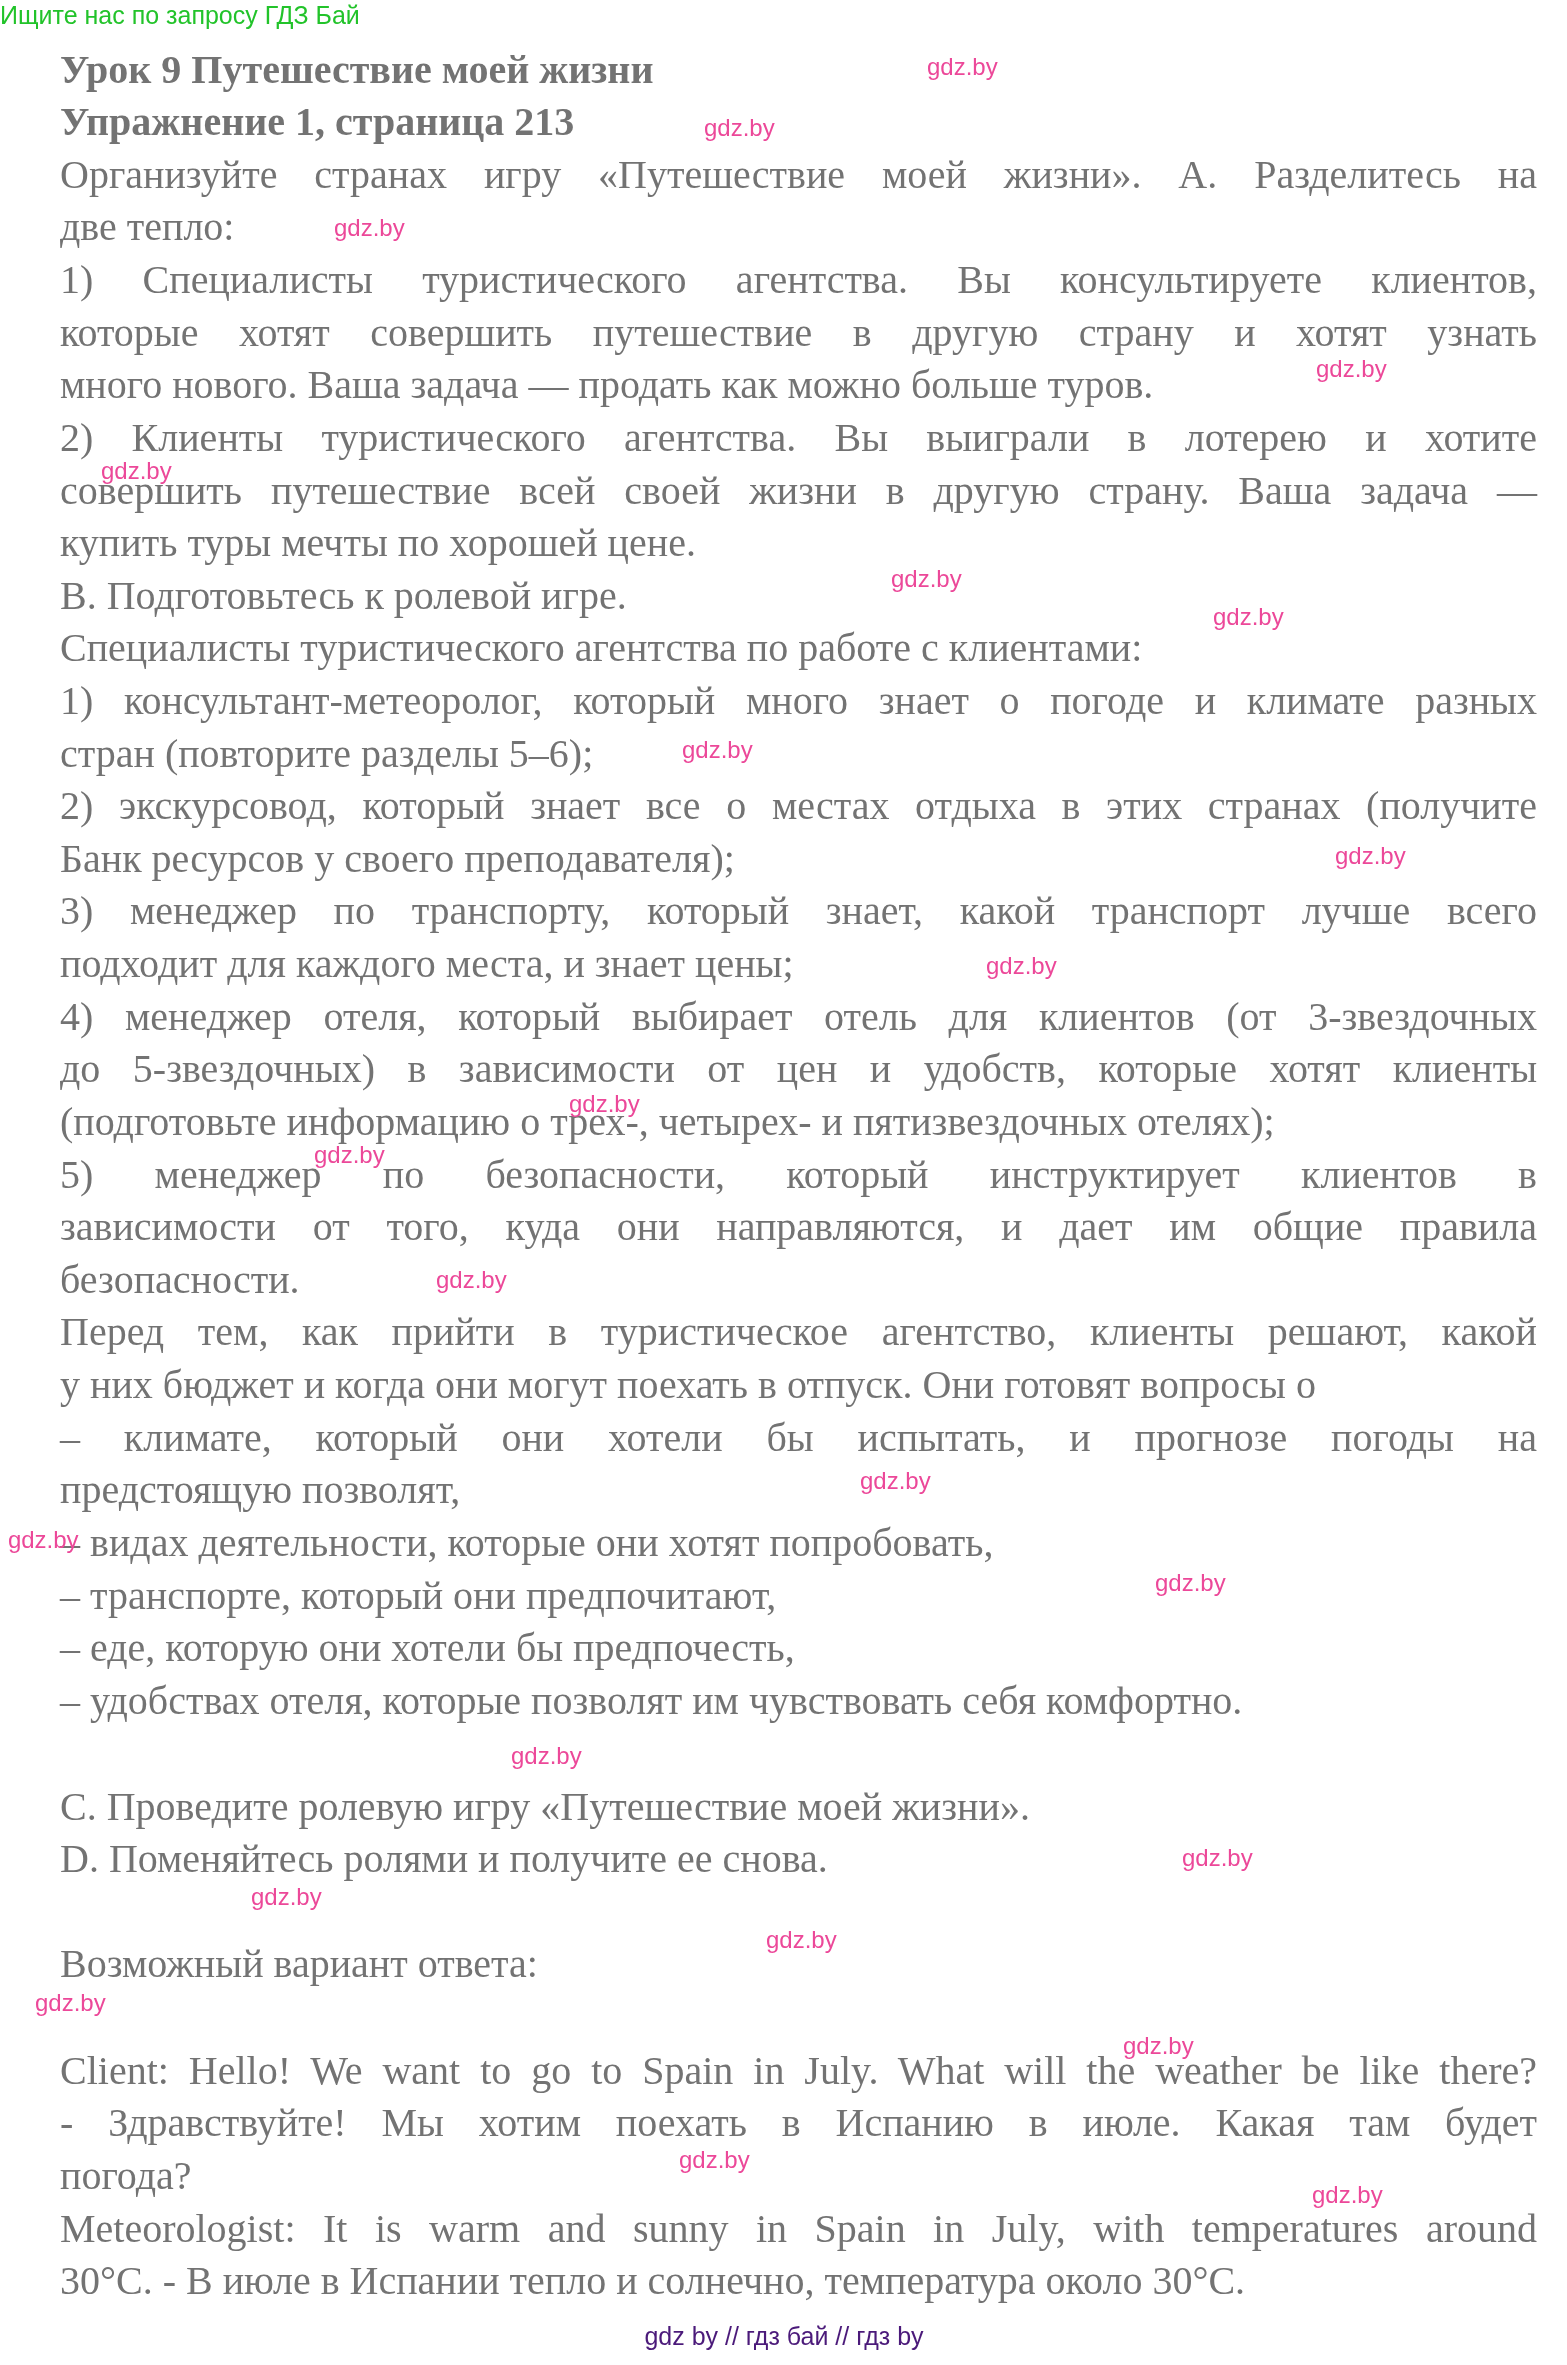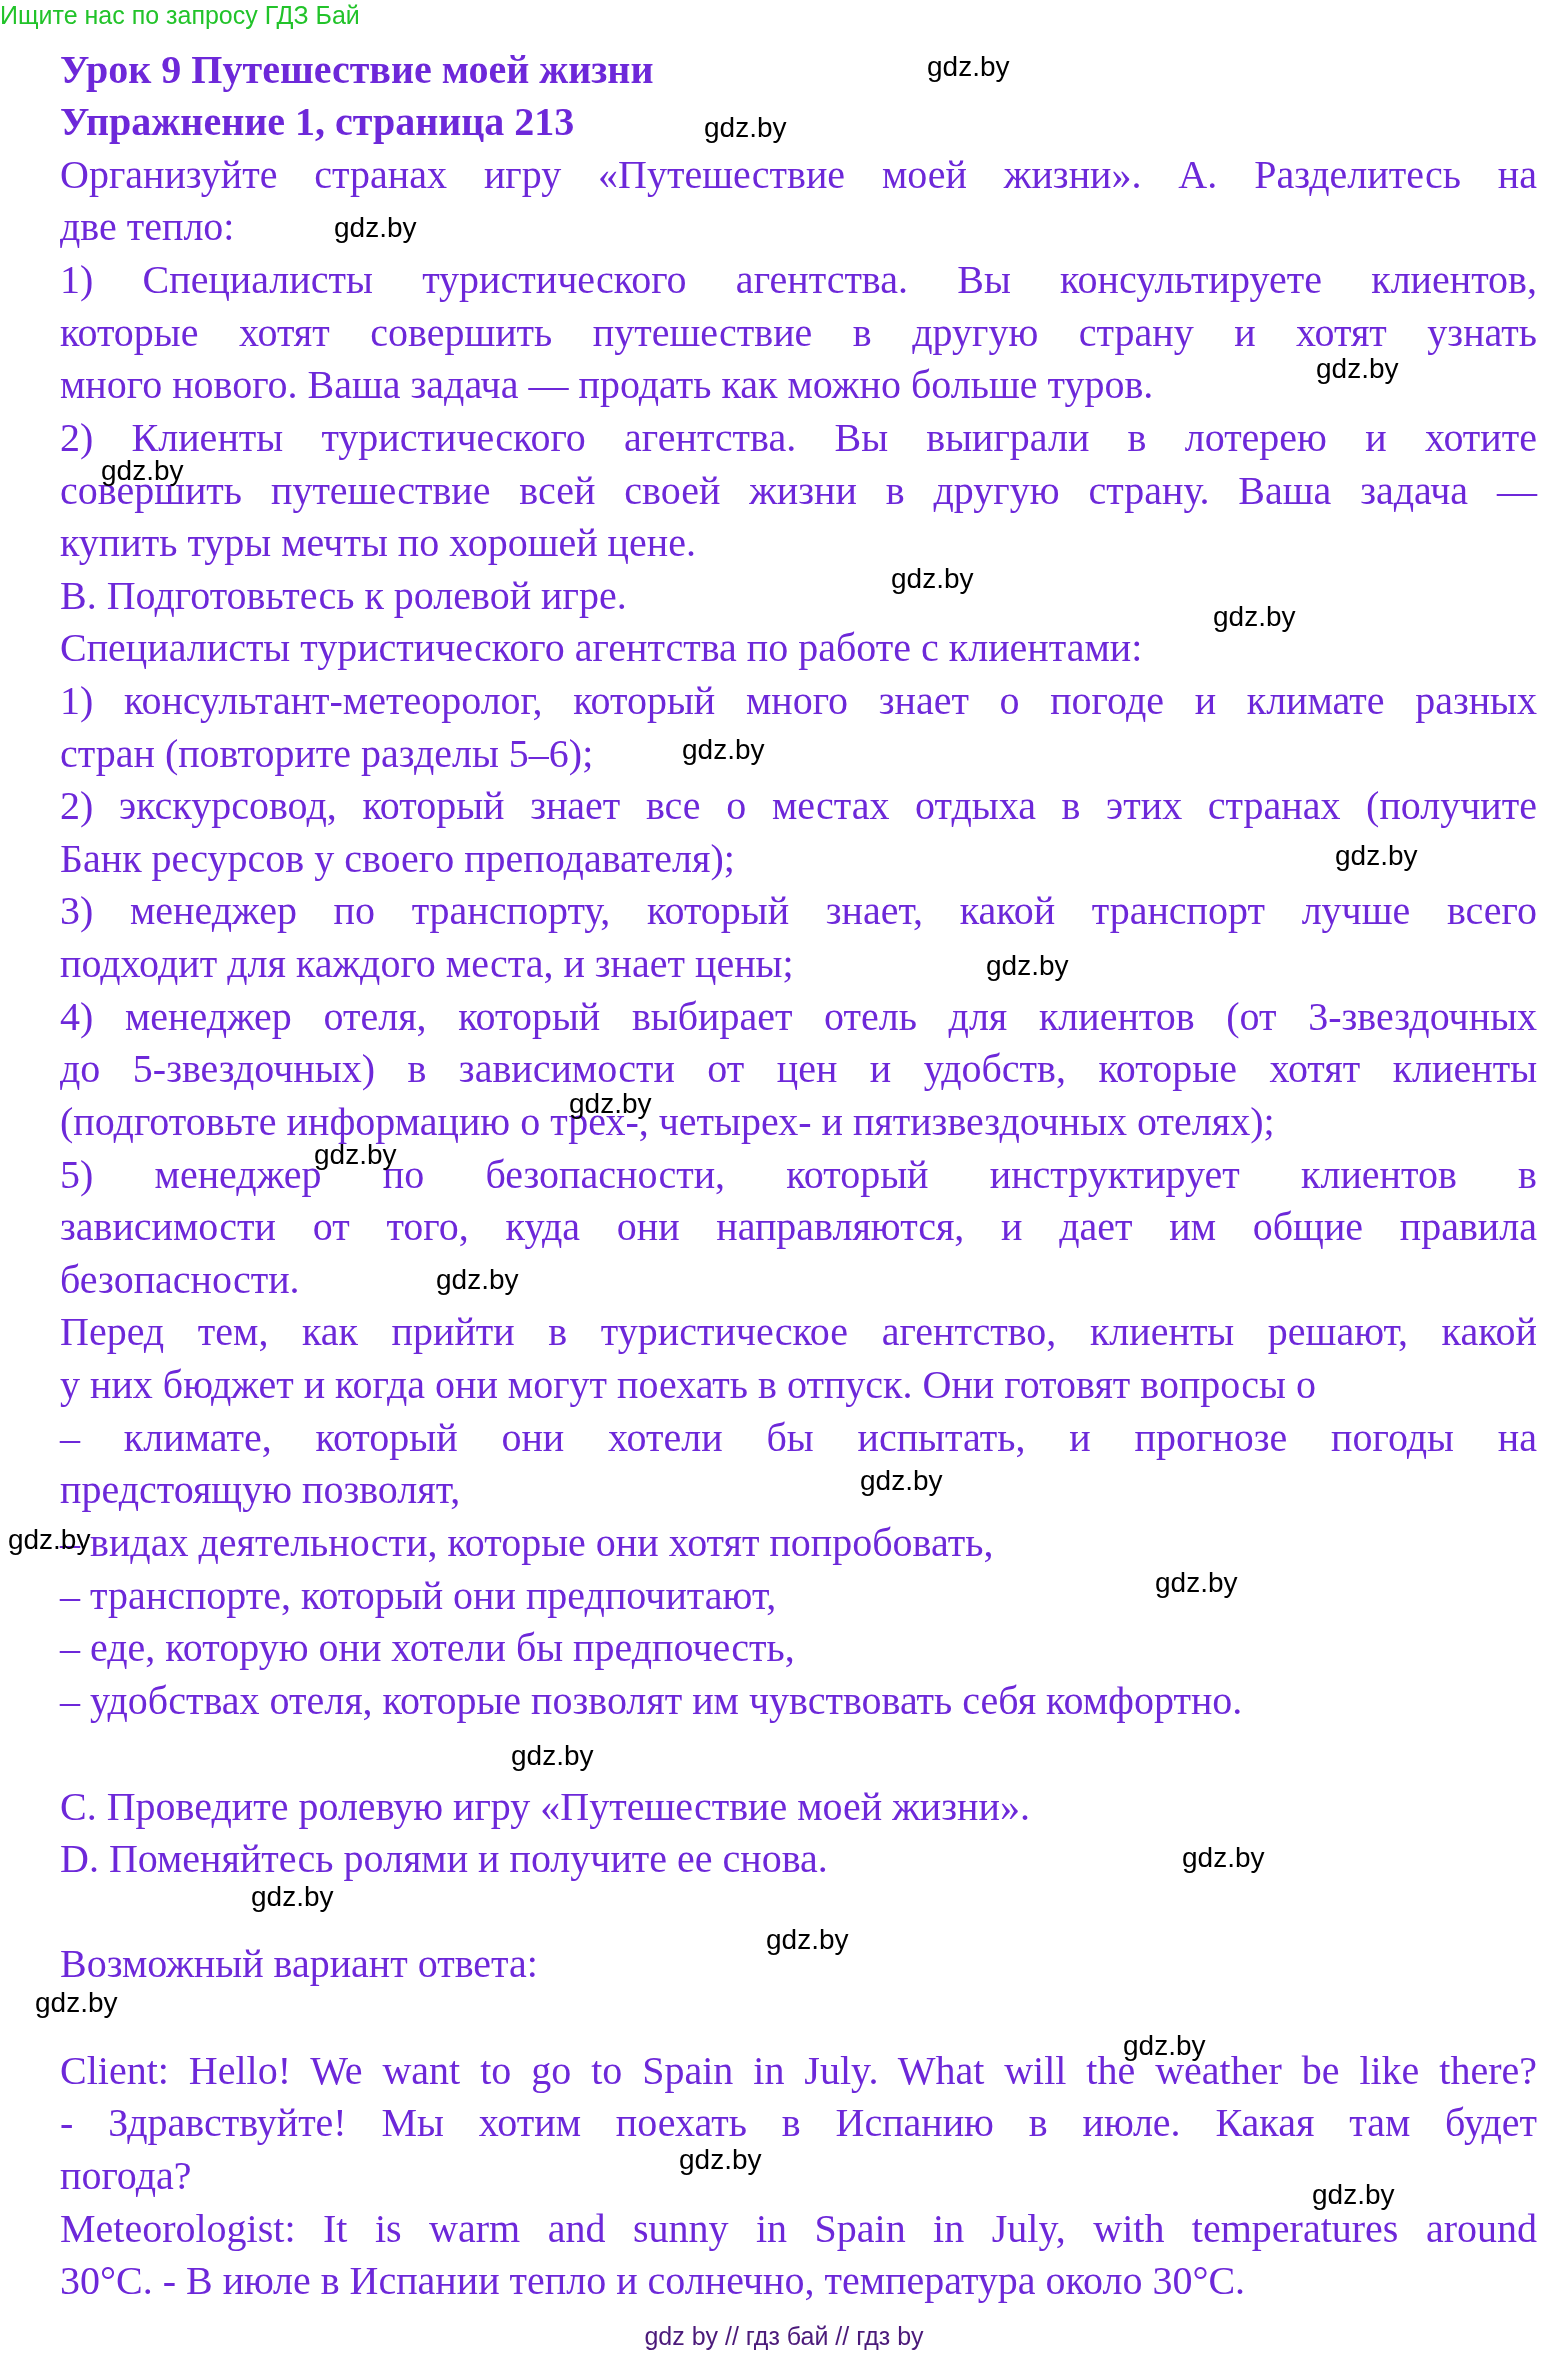--- a/index.html
+++ b/index.html
@@ -1,23 +1,23 @@
 <!DOCTYPE html>
 <html style="font-size:12.6px"><head>
 <meta charset="utf-8">
 <style>
   html, body { margin:0; padding:0; background:#ffffff; }
   body { width:1568px; height:2366px; position:relative; overflow:hidden; }
   .hdr { position:absolute; top:0; left:0; width:1568px; 
          font-family:"Liberation Sans", sans-serif; font-size:25px; color:#22c32a; line-height:31px; }
   .ln { position:absolute; left:60px; width:1477px; white-space:nowrap;
-        font-family:"Liberation Serif", serif; font-size:40px; color:#6d28d9; line-height:47px; }
+        font-family:"Liberation Serif", serif; font-size:40px; color:#737373; line-height:47px; }
   .ln.just { text-align:justify; text-align-last:justify; white-space:normal; }
   .ttl { font-weight:bold; }
-  .wm { position:absolute; font-family:"Liberation Sans", sans-serif; font-size:28px; color:#000000; line-height:23.6px; }
+  .wm { position:absolute; font-family:"Liberation Sans", sans-serif; font-size:24px; color:#ec4899; line-height:23.6px; }
   .ftr { position:absolute; top:2321px; left:0; width:1568px; text-align:center;
          font-family:"Liberation Sans", sans-serif; font-size:25px; color:#4b1a7a; line-height:31px; }
 </style>
 </head>
 <body>
 
 <div class="hdr">Ищите нас по запросу ГДЗ Бай</div>
 
 <div class="ln ttl" style="top:46px">Урок 9 Путешествие моей жизни</div>
 <div class="ln ttl" style="top:98px">Упражнение 1, страница 213</div>

